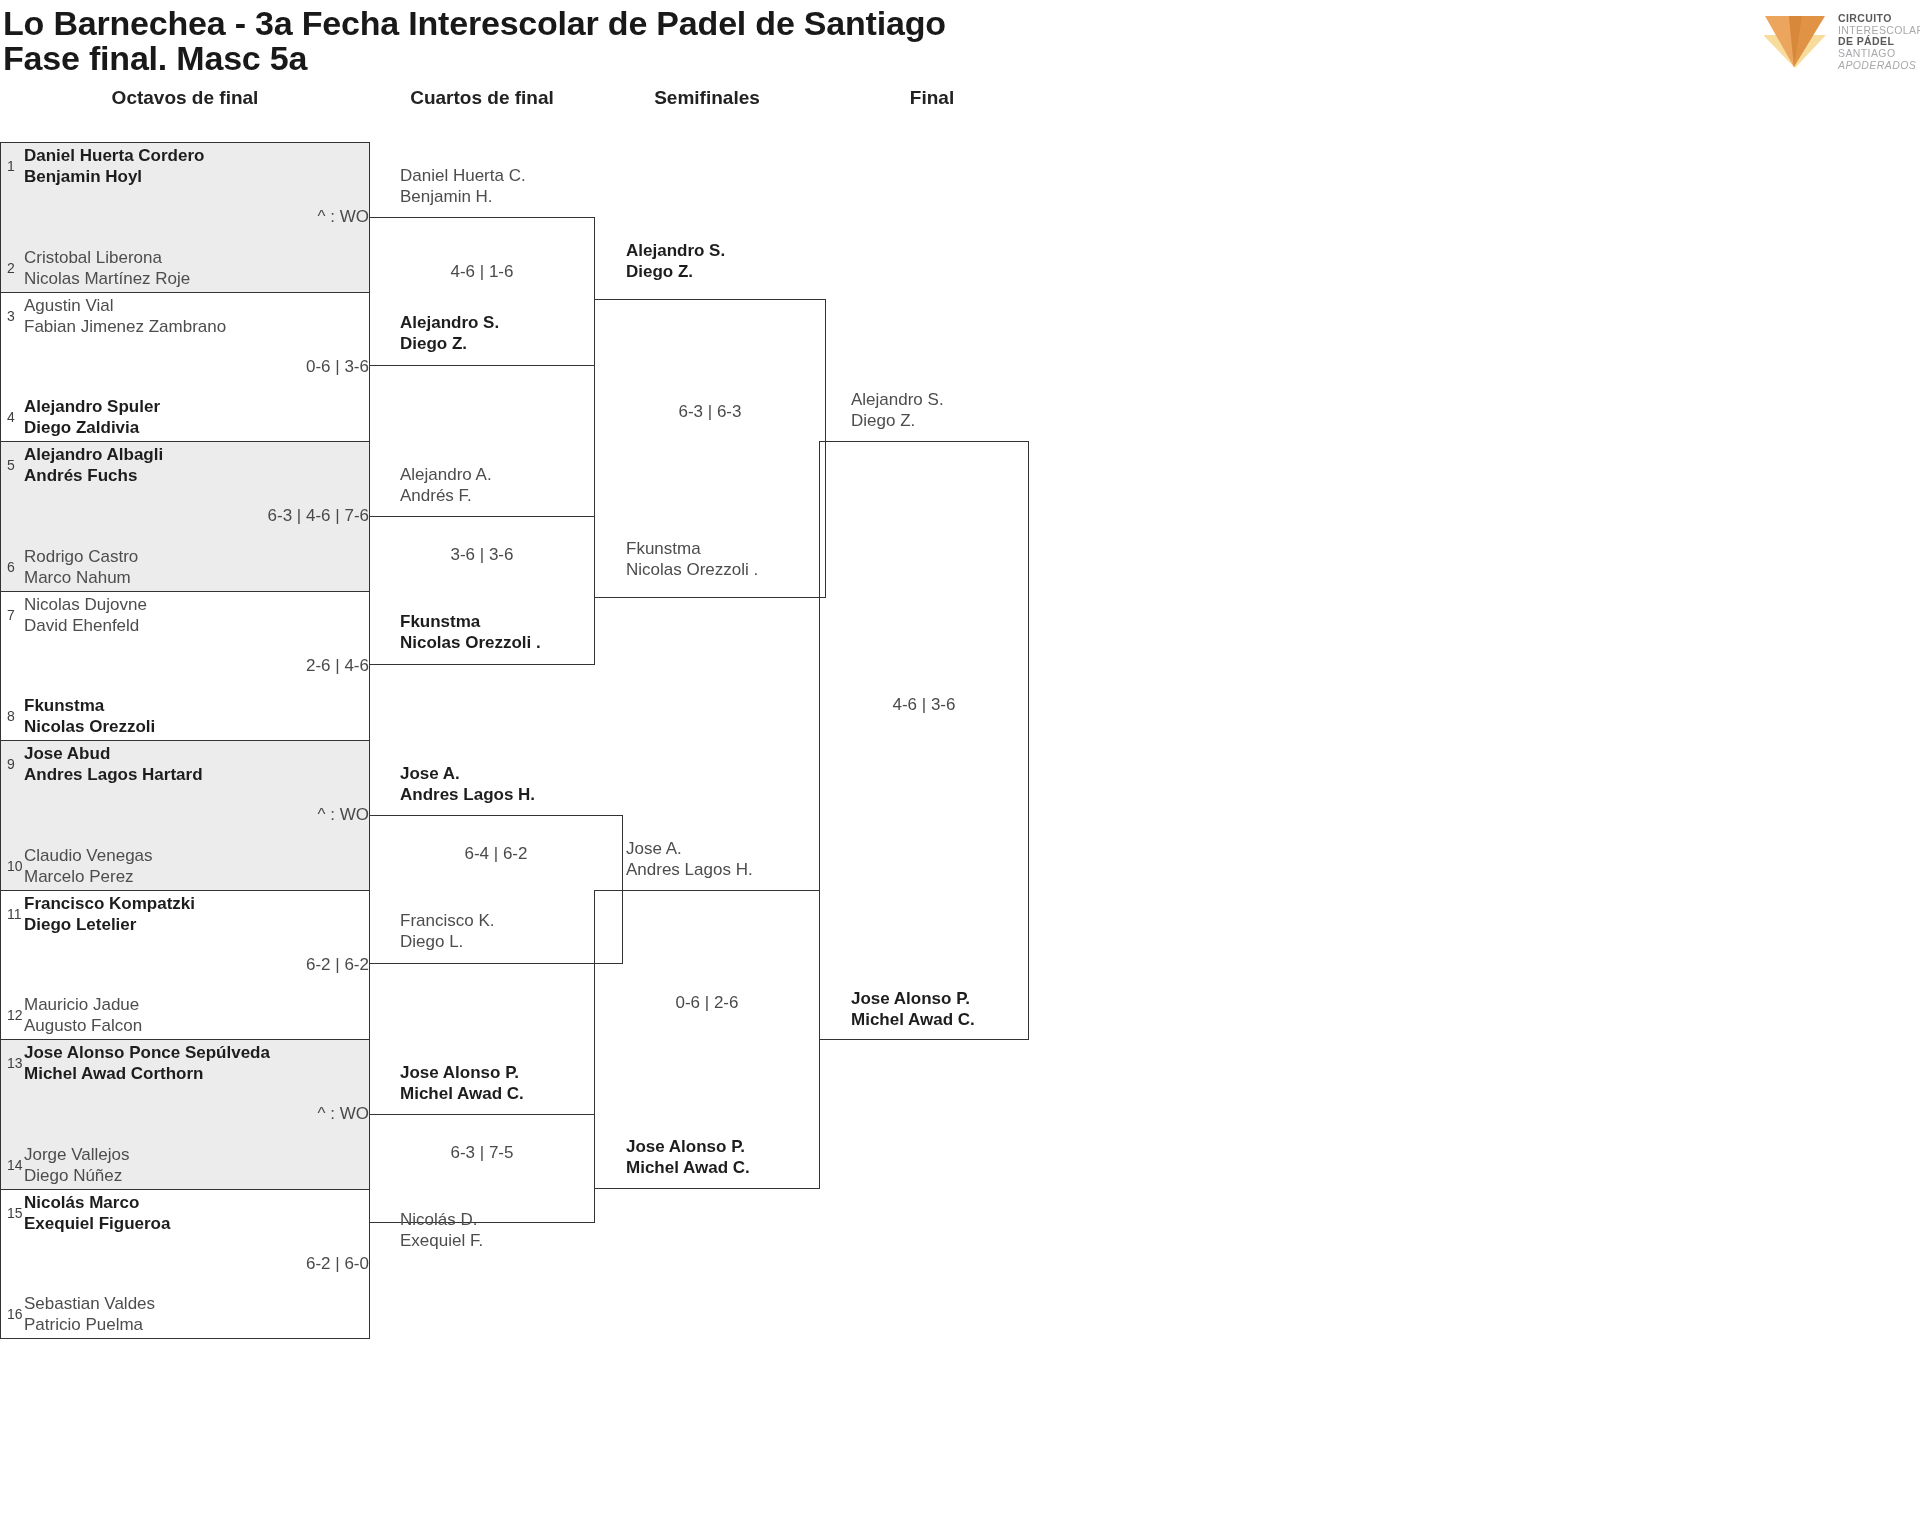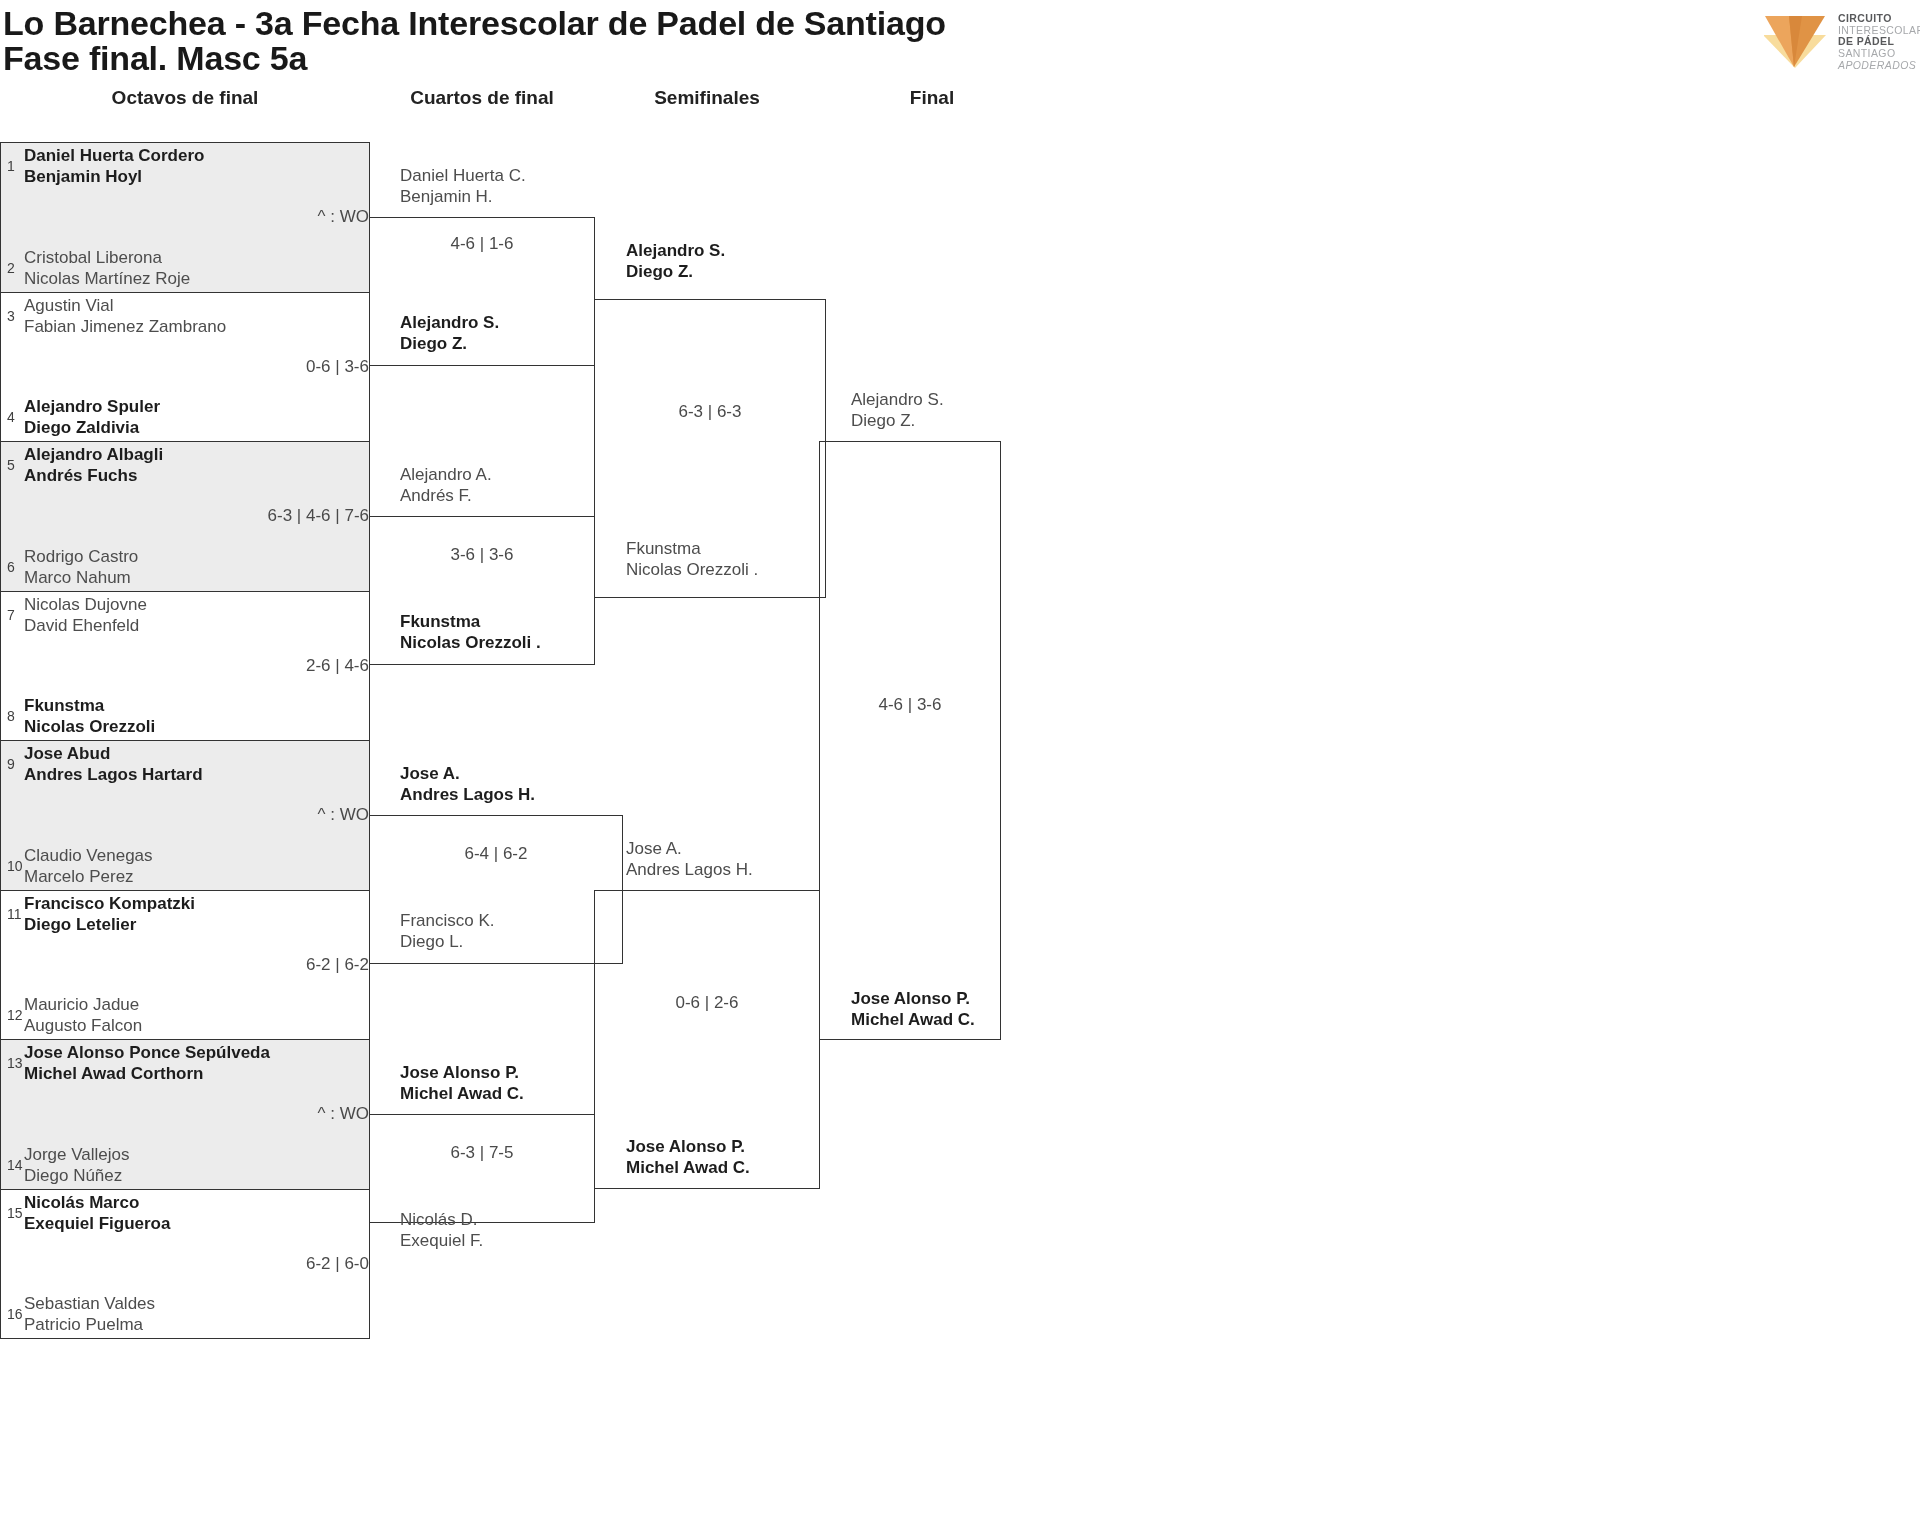--- a/index.html
+++ b/index.html
@@ -203,21 +203,21 @@
     <div class="prow pbot">
       <span class="seed">16</span>
       <div class="pnames">
         <span>Sebastian Valdes</span>
         <span>Patricio Puelma</span>
       </div>
     </div>
   </div>
 
   <div class="mbox" style="left:369px;top:216.75px;width:226px;height:149.5px">
-    <div class="bscore" style="top:16px">4-6 | 1-6</div>
+    <div class="bscore" style="top:44px">4-6 | 1-6</div>
   </div>
   <div class="mbox" style="left:369px;top:515.75px;width:226px;height:149.5px">
     <div class="bscore" style="top:28px">3-6 | 3-6</div>
   </div>
   <div class="mbox" style="left:369px;top:814.75px;width:254px;height:149.5px">
     <div class="bscore" style="top:28px">6-4 | 6-2</div>
   </div>
   <div class="mbox" style="left:369px;top:1113.75px;width:226px;height:109px">
     <div class="bscore" style="top:28px">6-3 | 7-5</div>
   </div>
@@ -272,21 +272,21 @@
   </div>
   <div class="plabel" style="left:601px;top:838px">
     <span>Jose A.</span>
     <span>Andres Lagos H.</span>
   </div>
   <div class="plabel win" style="left:601px;top:1136px">
     <span>Jose Alonso P.</span>
     <span>Michel Awad C.</span>
   </div>
 
-  <div class="mbox" style="left:819px;top:441px;width:182px;height:598.5px">
+  <div class="mbox" style="left:819px;top:441px;width:210px;height:598.5px">
     <div class="bscore" style="top:253px">4-6 | 3-6</div>
   </div>
 
   <div class="plabel" style="left:826px;top:389px">
     <span>Alejandro S.</span>
     <span>Diego Z.</span>
   </div>
   <div class="plabel win" style="left:826px;top:988px">
     <span>Jose Alonso P.</span>
     <span>Michel Awad C.</span>

